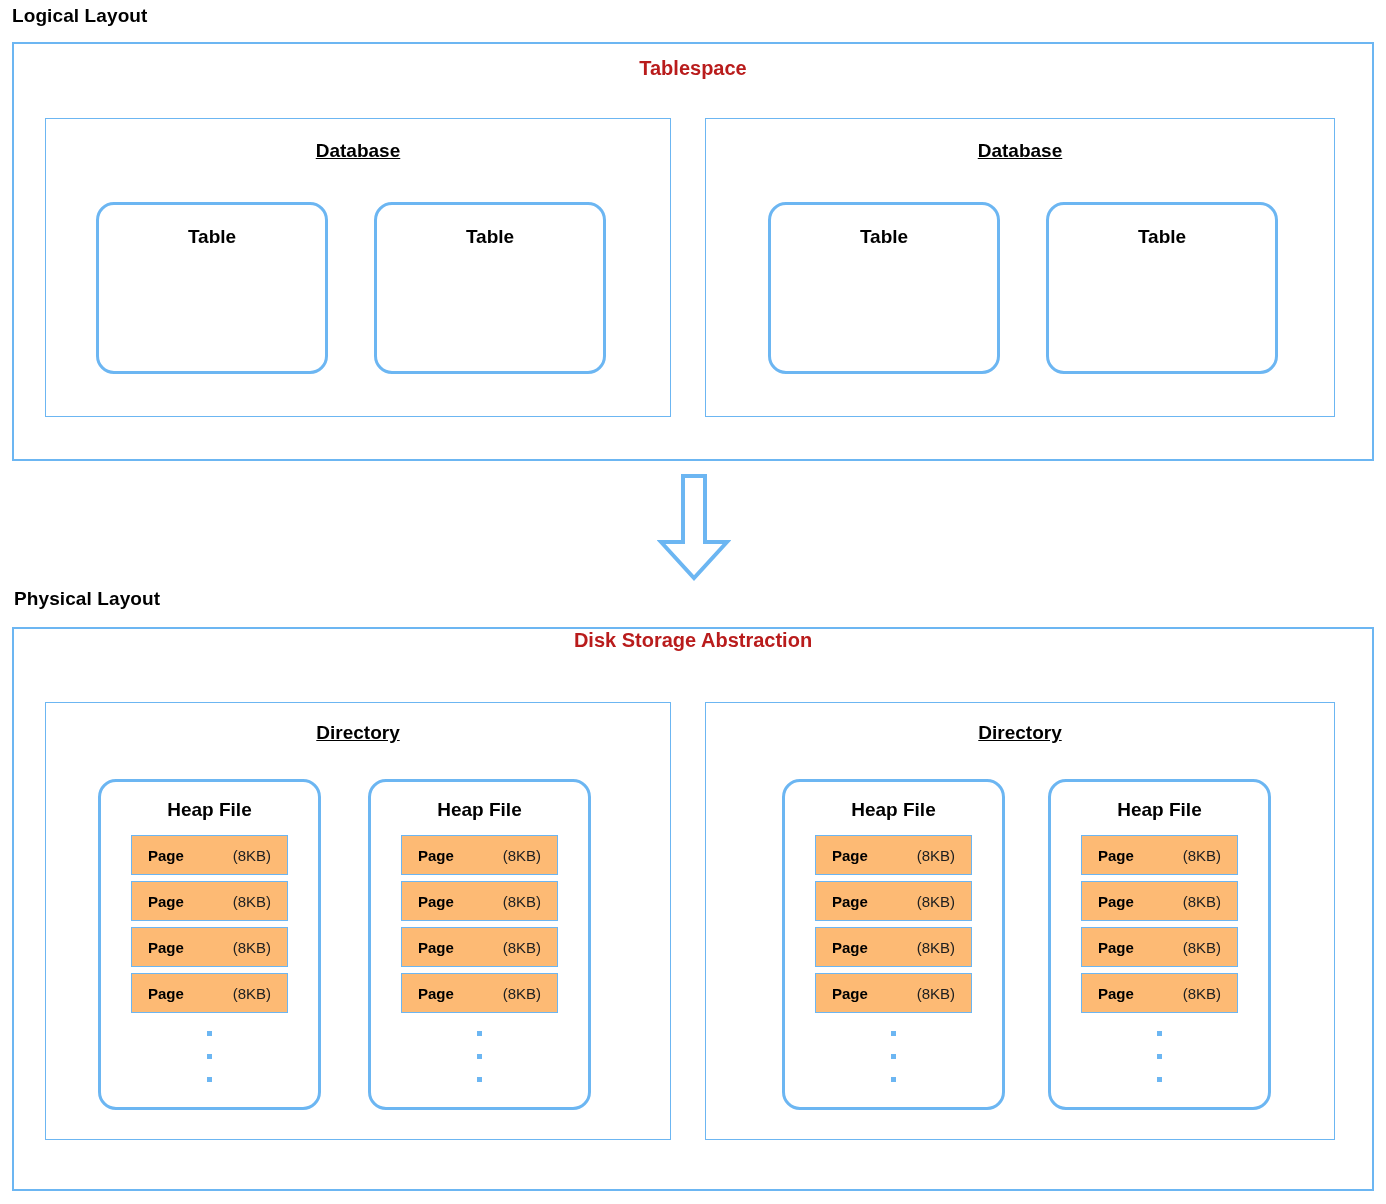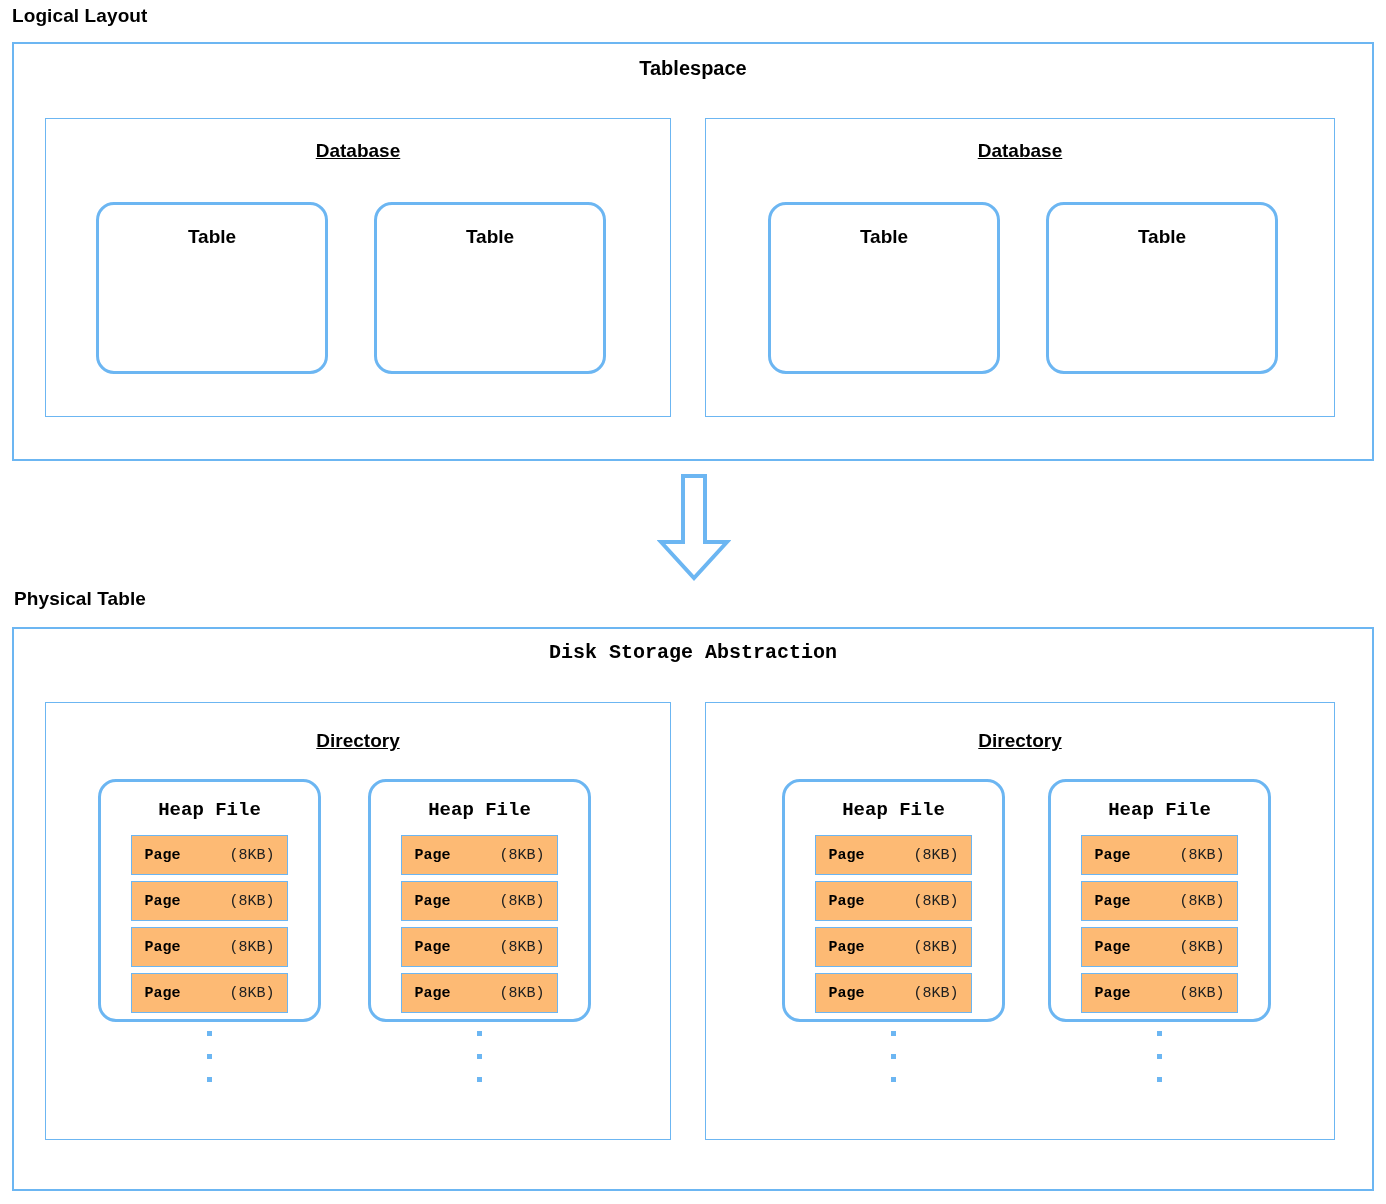--- a/index.html
+++ b/index.html
@@ -47,25 +47,25 @@
     width: 1362px;
     height: 564px;
   }
   .outer-label {
     position: absolute;
     left: 0;
     right: 0;
     text-align: center;
     font-size: 20px;
     font-weight: bold;
-    color: #000000;
+    color: #b91c1c;
     white-space: nowrap;
   }
   #tablespace-box > .outer-label { top: 13px; }
-  #disk-box > .outer-label { top: 12px; font-family: Liberation Mono, monospace; }
+  #disk-box > .outer-label { top: 0; }
 
   
   .mid-box {
     position: absolute;
     border: 1.6px solid #6cb6f2;
     box-sizing: border-box;
     background: #ffffff;
   }
   .mid-label {
     position: absolute;
@@ -79,21 +79,21 @@
   }
 
   
   #db-left  { left: 45px;  top: 118px; width: 626px; height: 299px; }
   #db-right { left: 705px; top: 118px; width: 630px; height: 299px; }
   #db-left > .mid-label, #db-right > .mid-label { top: 21px; }
 
   
   #dir-left  { left: 45px;  top: 702px; width: 626px; height: 438px; }
   #dir-right { left: 705px; top: 702px; width: 630px; height: 438px; }
-  #dir-left > .mid-label, #dir-right > .mid-label { top: 27px; }
+  #dir-left > .mid-label, #dir-right > .mid-label { top: 19px; }
 
   
   .round-box {
     position: absolute;
     border: 3px solid #6cb6f2;
     border-radius: 18px;
     box-sizing: border-box;
     background: #ffffff;
     padding-left: 40px;
   }
@@ -109,21 +109,21 @@
 
   
   .table-box { top: 202px; width: 232px; height: 172px; }
   #table-1 { left: 96px; }
   #table-2 { left: 374px; }
   #table-3 { left: 768px; }
   #table-4 { left: 1046px; }
   .table-box > .round-label { top: 21px; }
 
   
-  .heap-box { top: 779px; width: 223px; height: 243px; font-family: Liberation Mono, monospace; }
+  .heap-box { top: 779px; width: 223px; height: 331px; }
   #heap-1 { left: 98px; }
   #heap-2 { left: 368px; }
   #heap-3 { left: 782px; }
   #heap-4 { left: 1048px; }
   .heap-box > .round-label { top: 17px; }
 
   .page-stack {
     position: absolute;
     left: 0;
     right: 0;
@@ -205,21 +205,21 @@
   <div class="round-label">Table</div>
 </div>
 <div class="round-box table-box" id="table-4">
   <div class="round-label">Table</div>
 </div>
 
 <svg id="flow-arrow" viewBox="0 0 74 110">
   <polygon points="26,4 48,4 48,70 70,70 37,106 4,70 26,70" fill="none" stroke="#6cb6f2" stroke-width="4" stroke-linejoin="miter"></polygon>
 </svg>
 
-<div class="section-title" id="physical-title">Physical Table</div>
+<div class="section-title" id="physical-title">Physical Layout</div>
 
 <div class="outer-box" id="disk-box">
   <div class="outer-label">Disk Storage Abstraction</div>
 </div>
 
 <div class="mid-box" id="dir-left">
   <div class="mid-label">Directory</div>
 </div>
 
 <div class="mid-box" id="dir-right">

